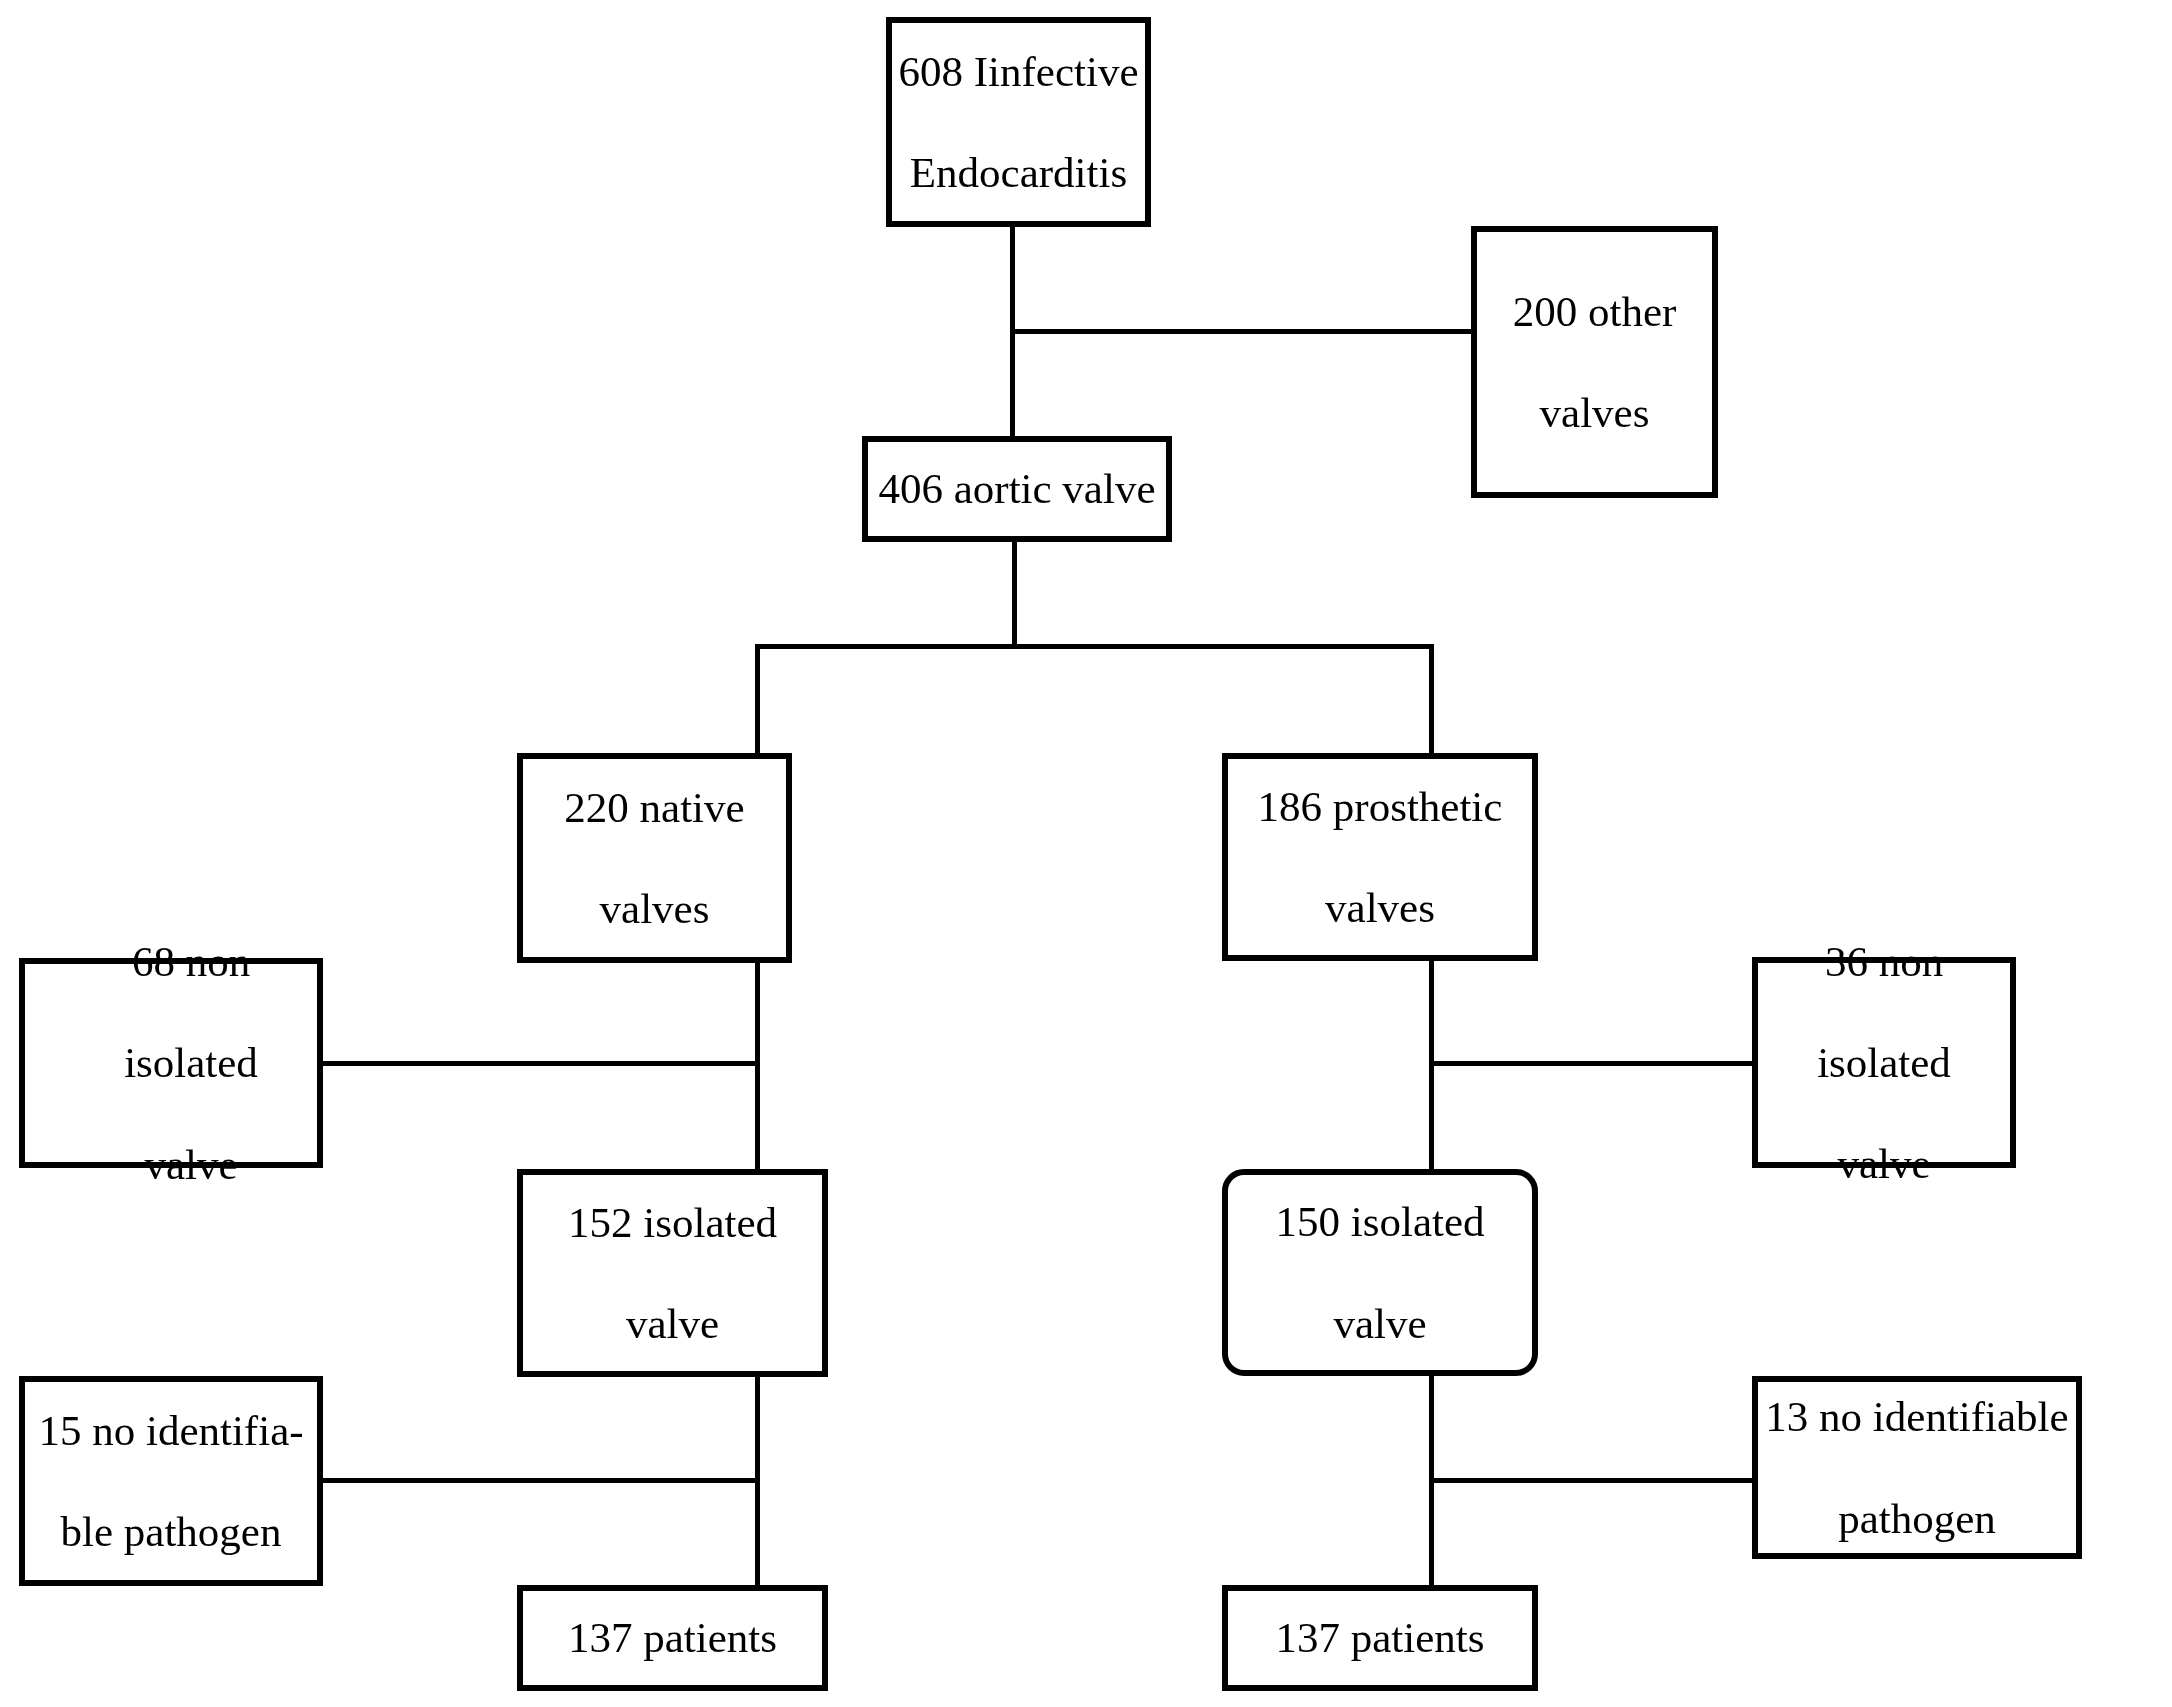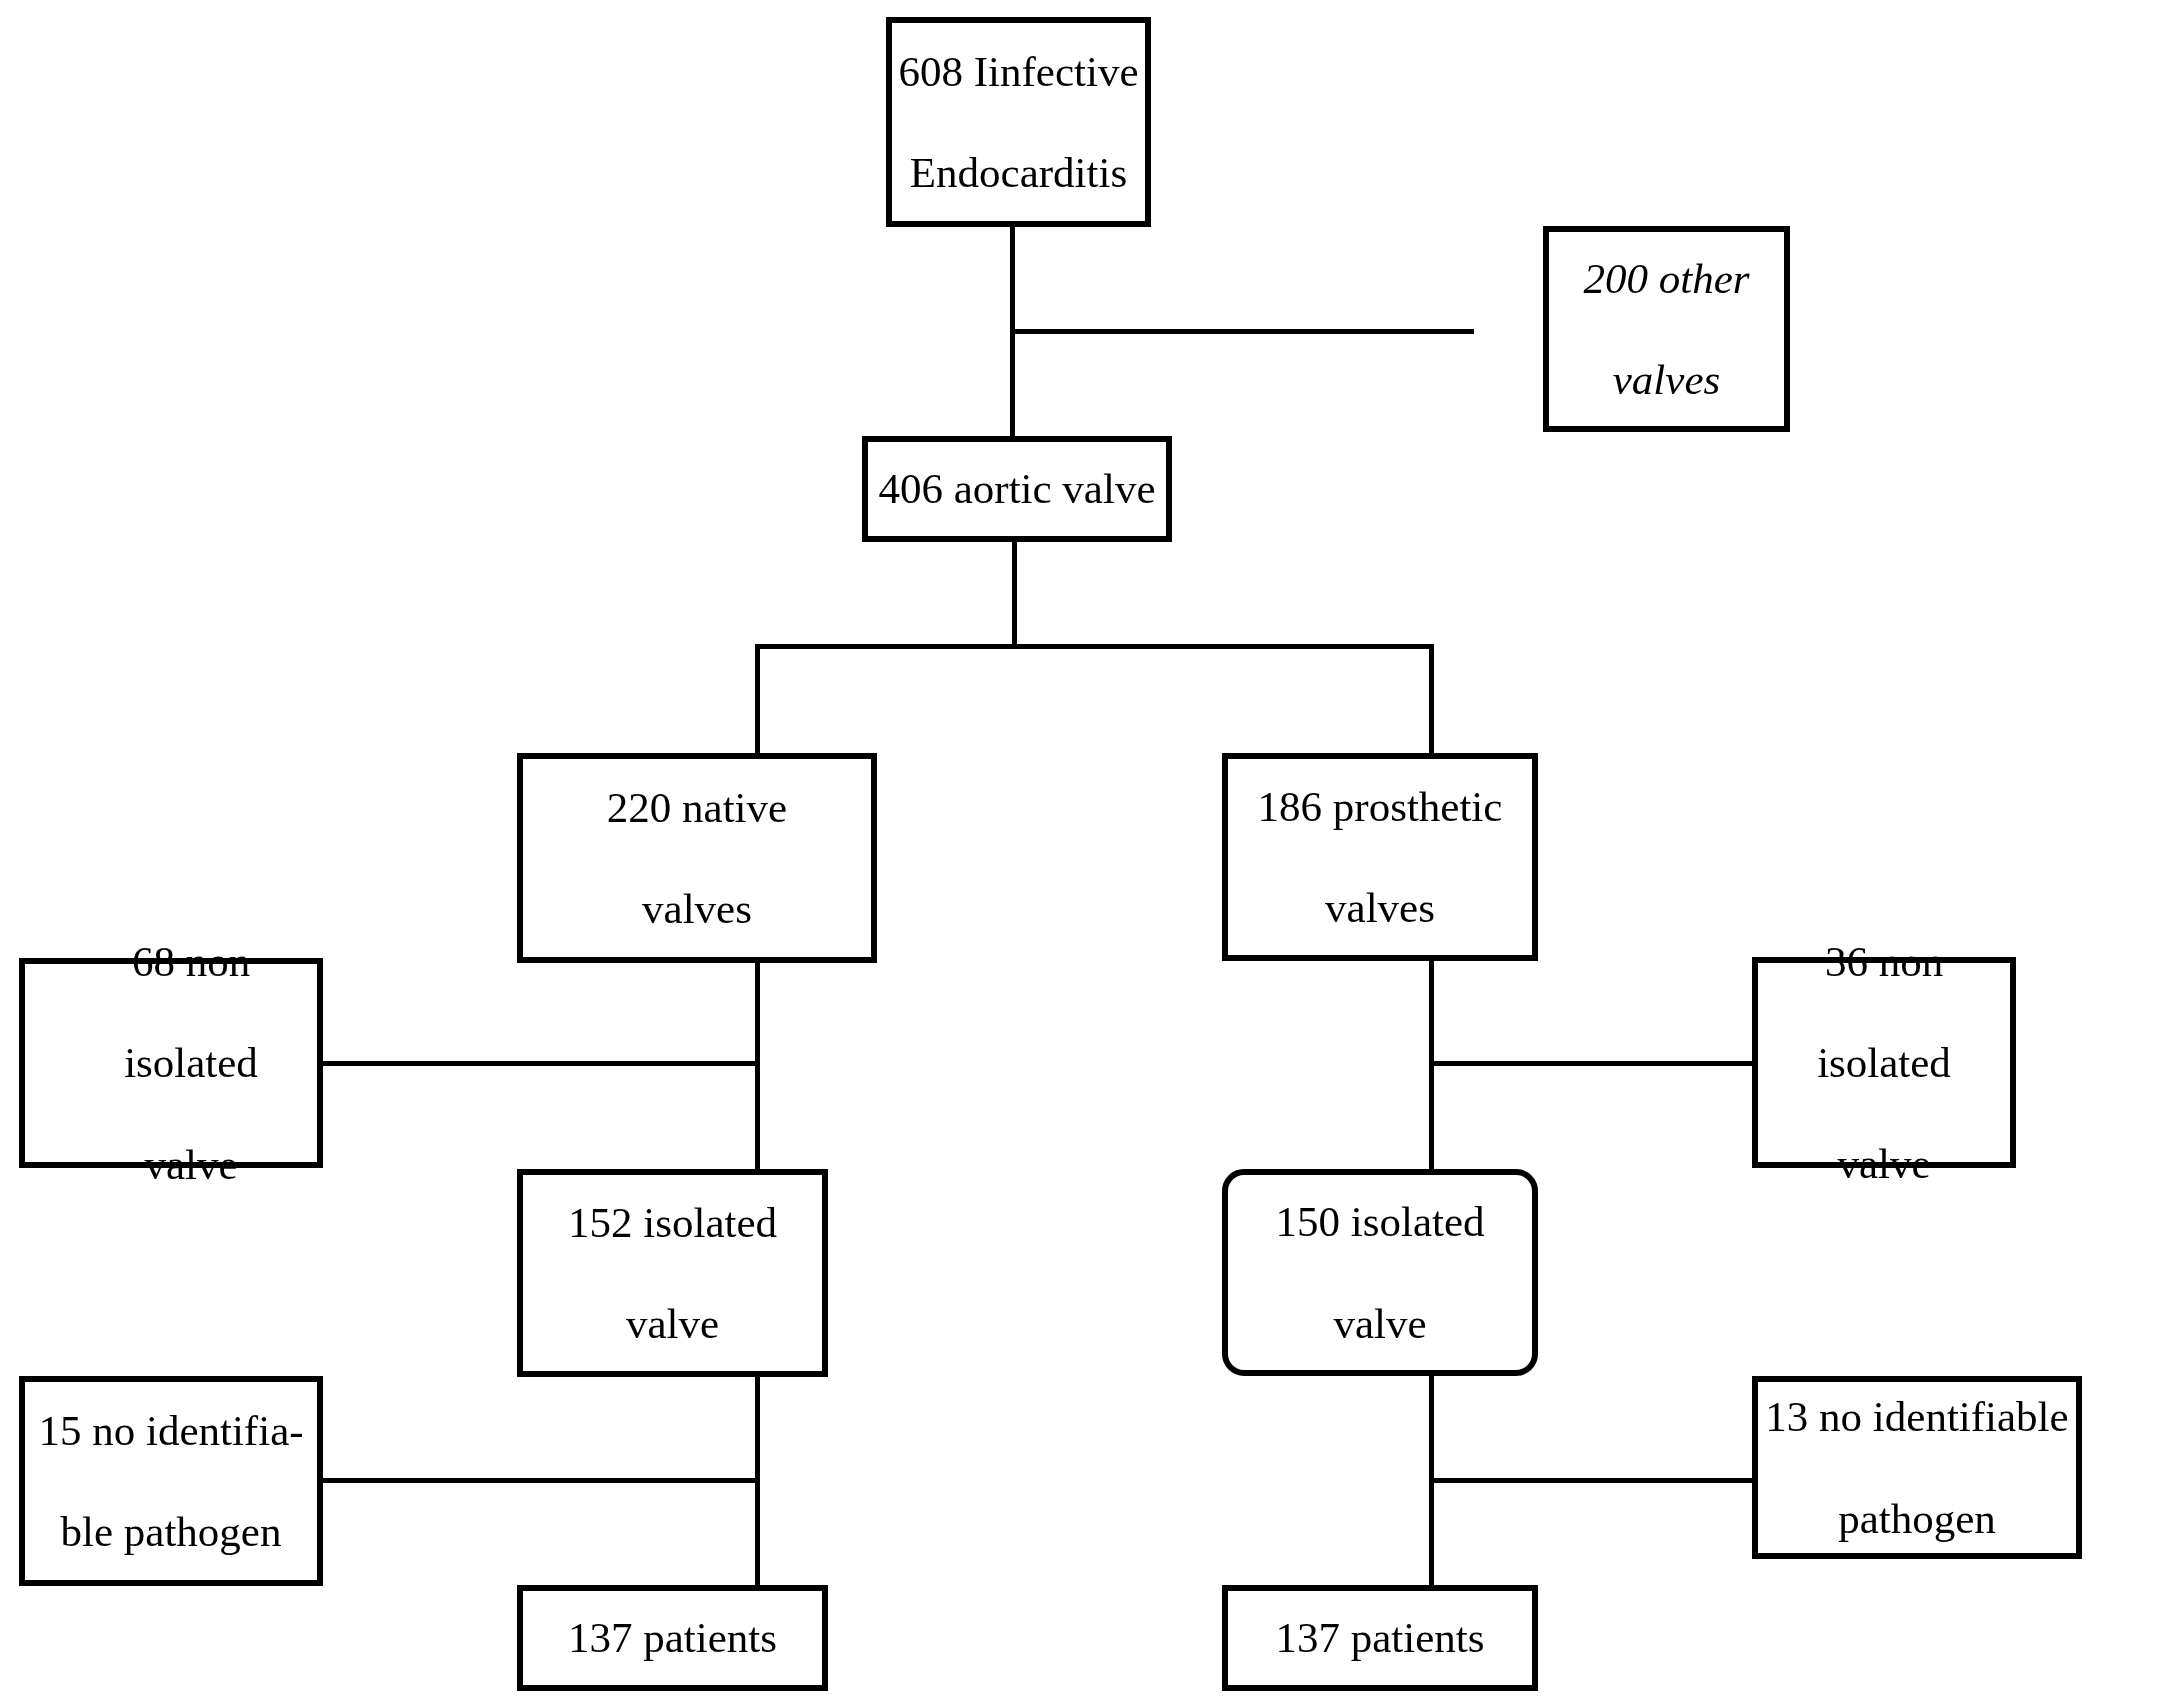--- a/index.html
+++ b/index.html
@@ -51,26 +51,26 @@
   <div class="line" style="left:321px; top:1061px; width:439px; height:4.5px;"></div>
   <div class="line" style="left:321px; top:1478px; width:439px; height:4.5px;"></div>
   <div class="line" style="left:1429px; top:958px; width:4.5px; height:214px;"></div>
   <div class="line" style="left:1429px; top:1375px; width:4.5px; height:214px;"></div>
   <div class="line" style="left:1432px; top:1061px; width:322px; height:4.5px;"></div>
   <div class="line" style="left:1432px; top:1478px; width:322px; height:4.5px;"></div>
 
   <div class="node" style="left:857px; top:17px; width:265px; height:210px;margin-left:29px;">608 Iinfective
 Endocarditis</div>
 
-  <div class="node" style="left:1543px; top:226px; width:247px; height:206px;font-style:italic;">200 other
+  <div class="node" style="left:1471px; top:226px; width:247px; height:272px;">200 other
 valves</div>
 
   <div class="node" style="left:862px; top:436px; width:310px; height:106px;">406 aortic valve</div>
 
-  <div class="node" style="left:517px; top:753px; width:360px; height:210px;">220 native
+  <div class="node" style="left:517px; top:753px; width:275px; height:210px;">220 native
 valves</div>
 
   <div class="node" style="left:1222px; top:753px; width:316px; height:208px;">186 prosthetic
 valves</div>
 
   <div class="node" style="left:19px; top:958px; width:304px; height:210px;padding-left:40px;">68 non isolated
 valve</div>
 
   <div class="node" style="left:517px; top:1169px; width:311px; height:208px;">152 isolated
 valve</div>

